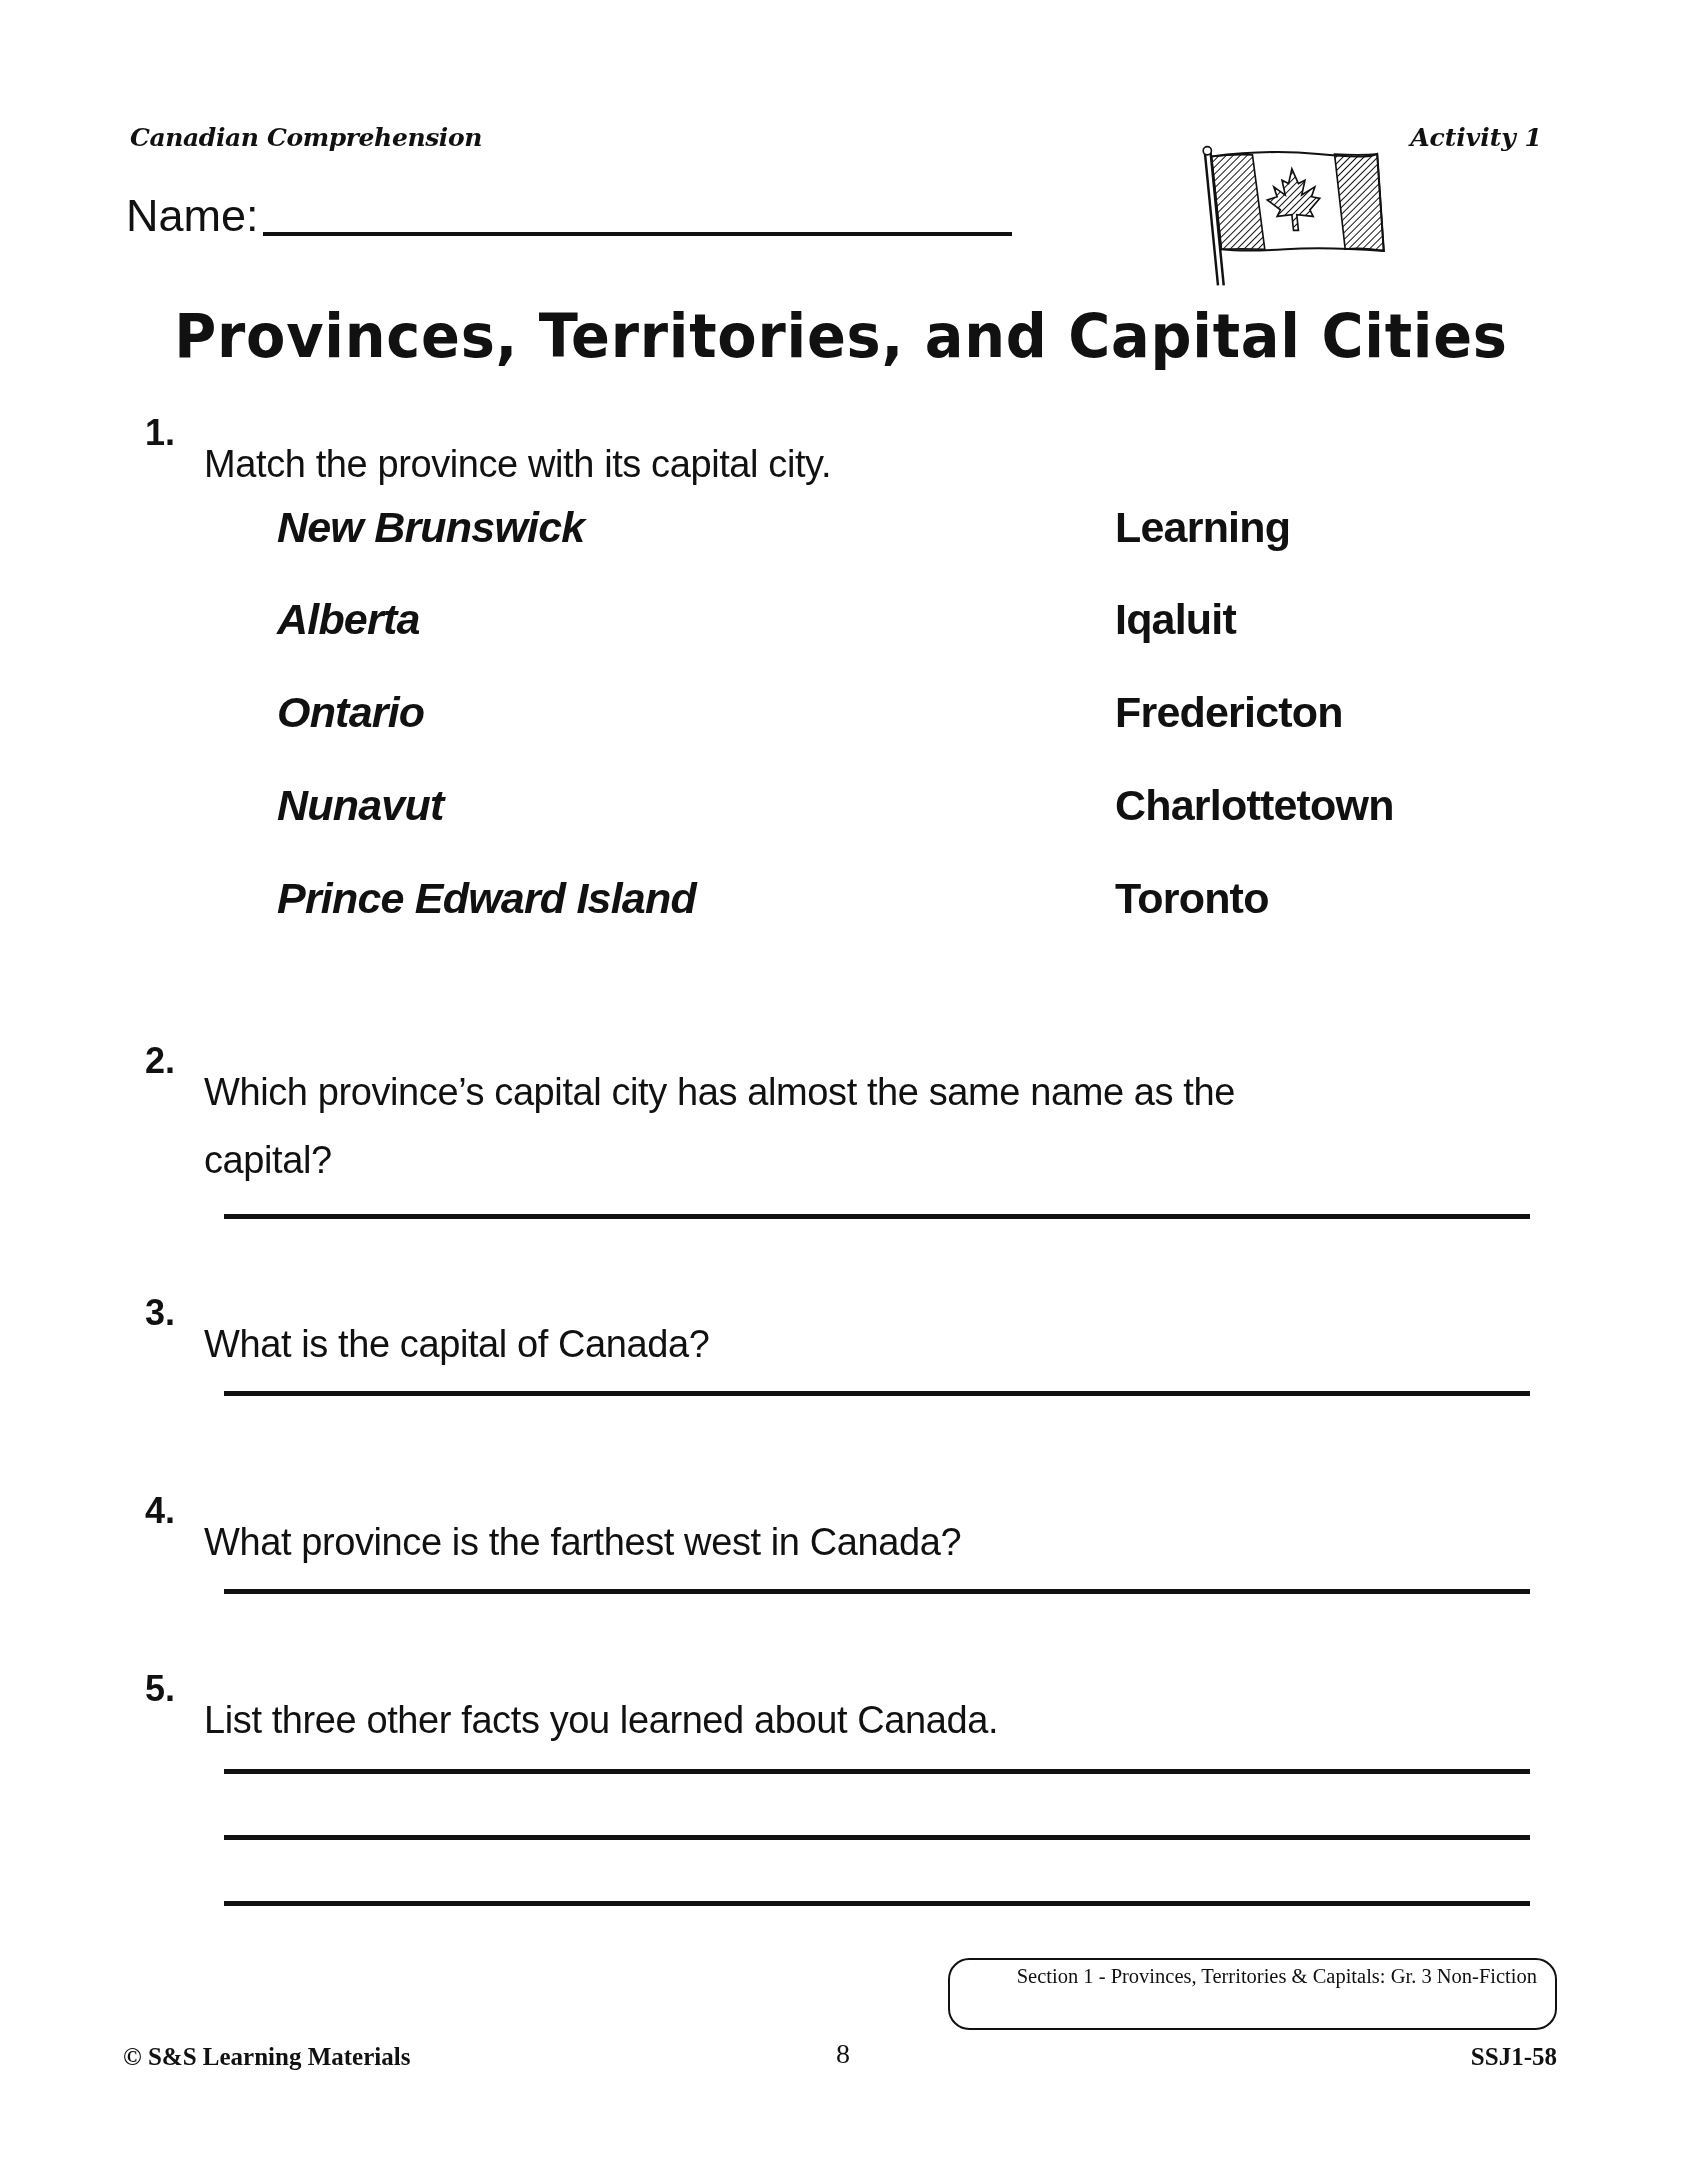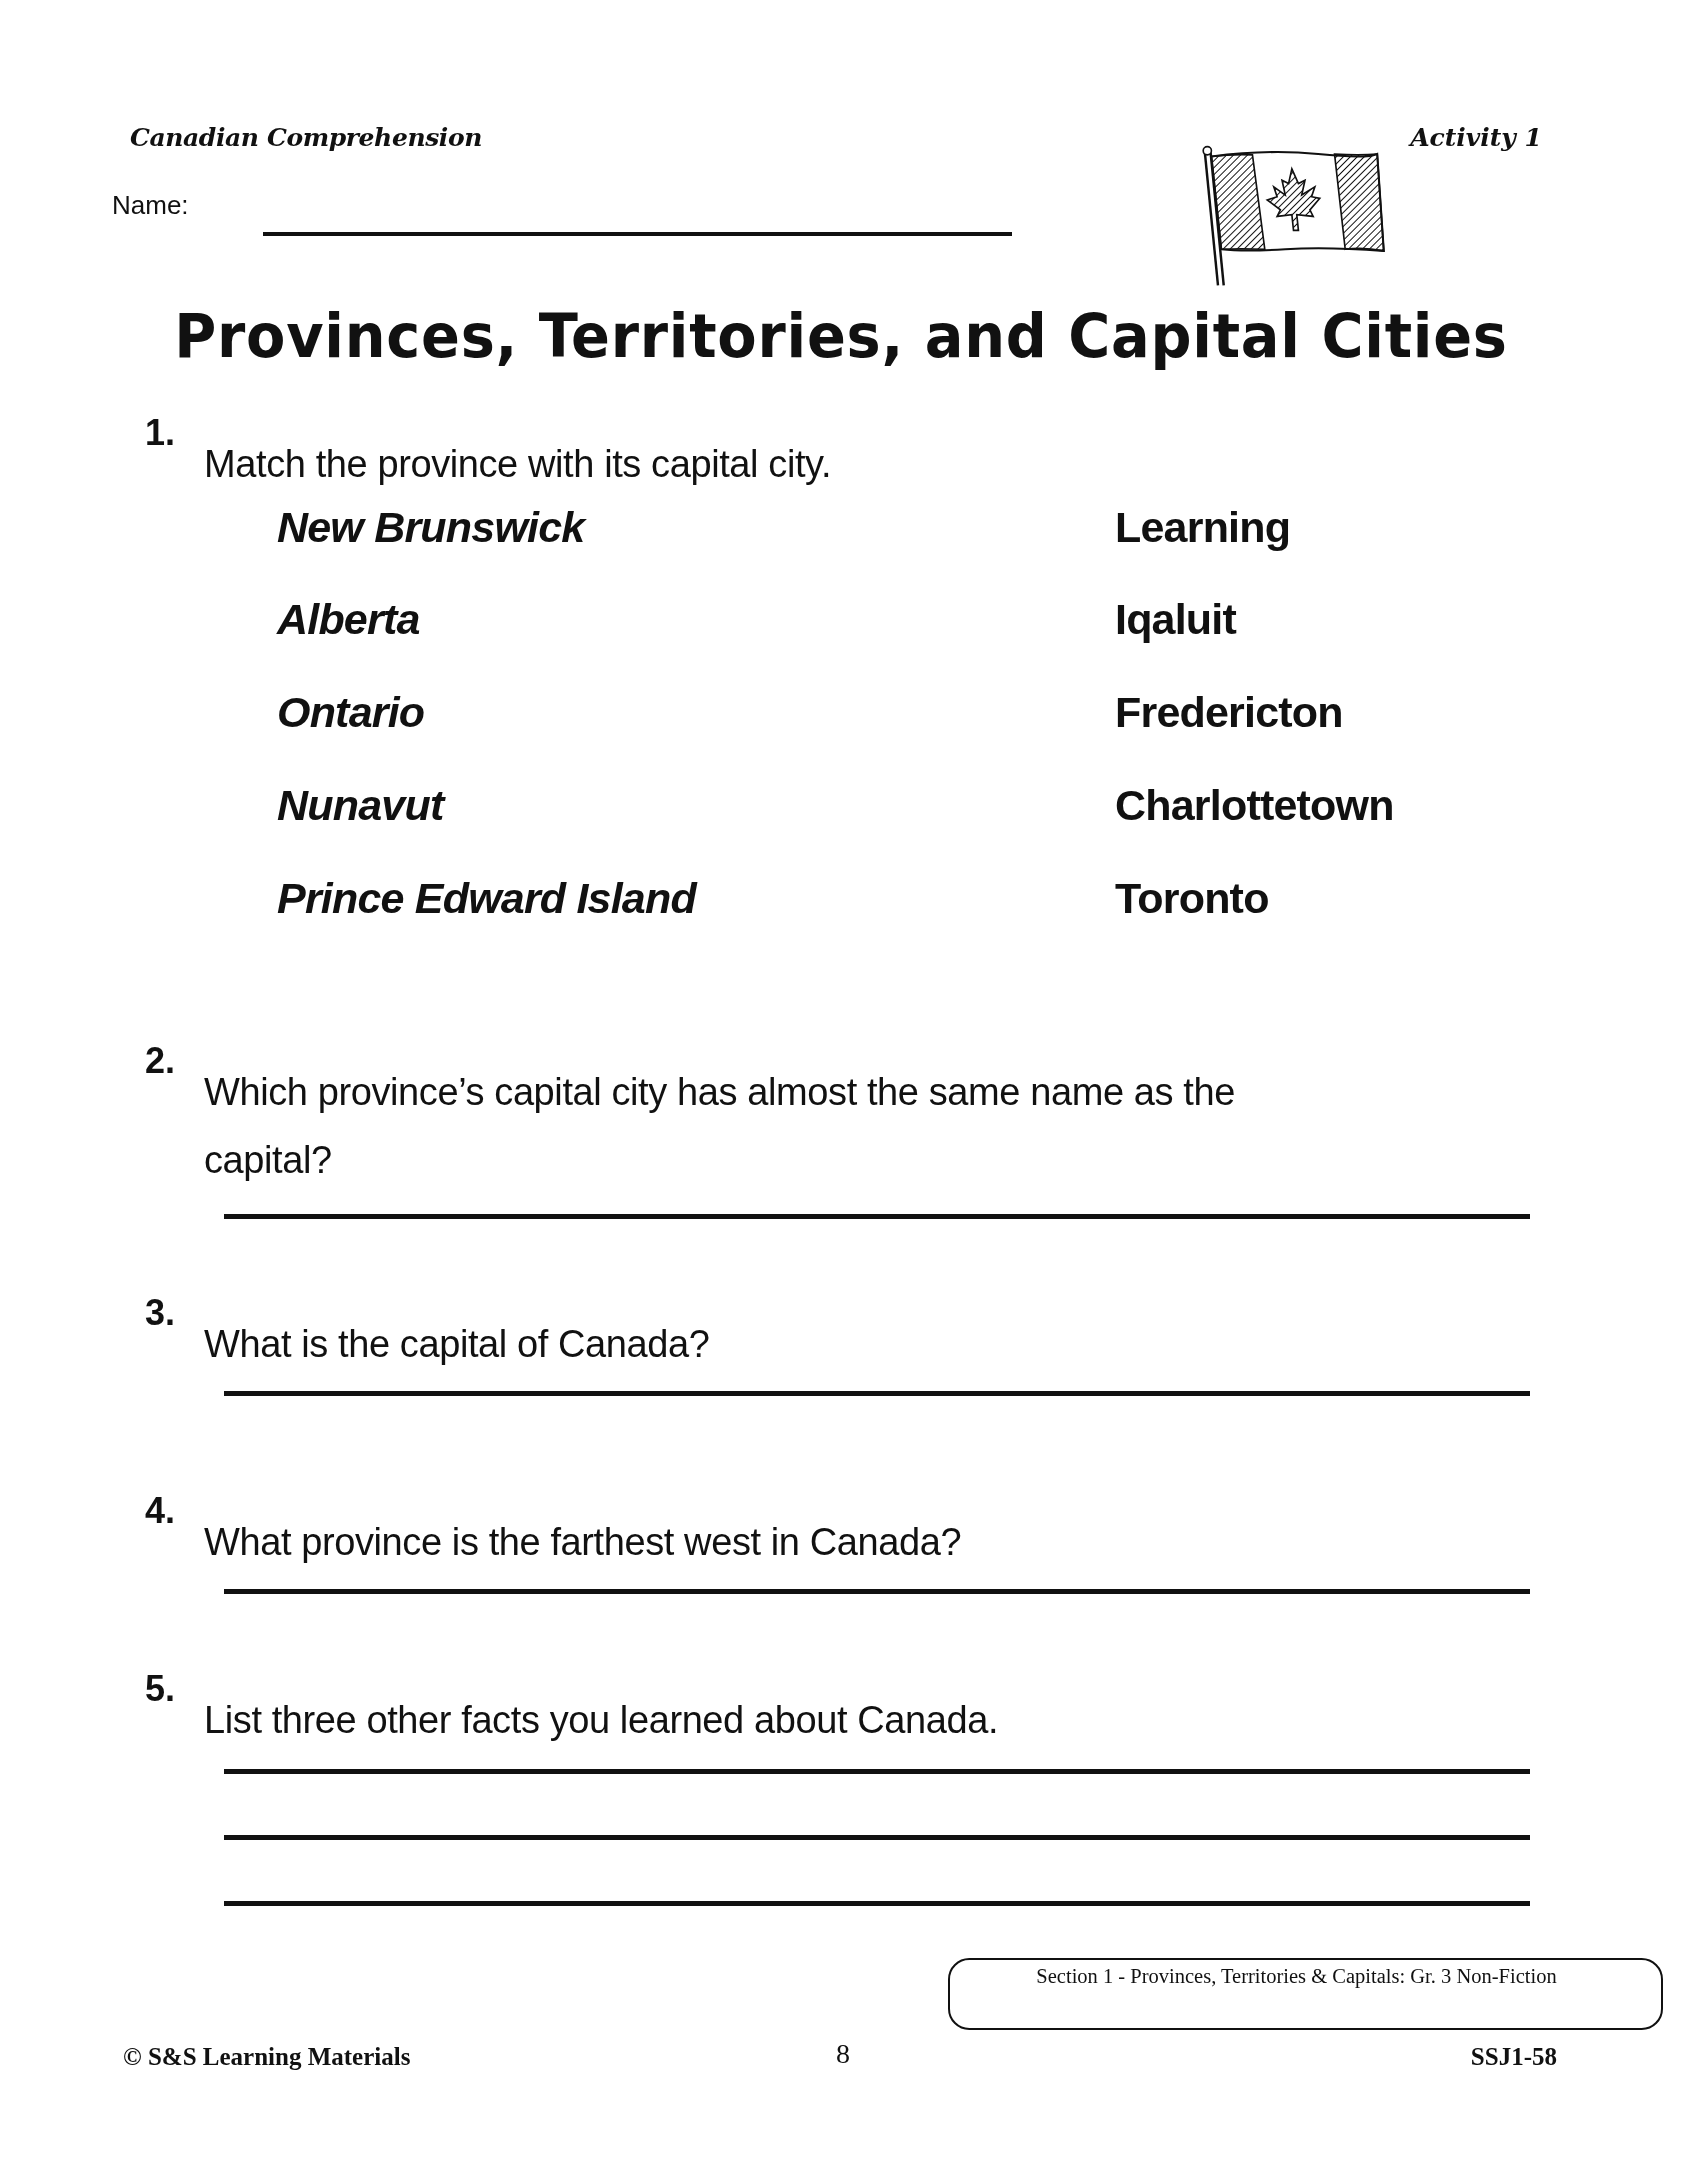--- a/index.html
+++ b/index.html
@@ -4,35 +4,35 @@
 <style>
   html, body { margin:0; padding:0; background:#ffffff; }
   body { width:1682px; height:2183px; position:relative; overflow:hidden; color:#111; }
   .abs { position:absolute; }
   .serif-it { font-family:"DejaVu Serif", serif; font-style:italic; font-weight:bold; }
   .sans { font-family:"Liberation Sans", sans-serif; }
   .tnr { font-family:"Liberation Serif", serif; }
 
   #hdr-left { left:130px; top:123px; font-size:25px; letter-spacing:-0.4px; }
   #hdr-right { right:140px; top:123px; font-size:25px; }
-  #name-label { left:112px; top:190px; font-size:26px;text-align:right; }
+  #name-label { left:126px; top:190px; font-size:45px;text-align:right; }
   #name-line { left:263px; top:232px; width:749px; height:0; border-top:4.1px solid #111; }
 
   #flag { left:1195px; top:144px; width:197px; height:144px; }
 
   #title { left:0; width:1682px; top:300px; text-align:center; font-size:61px; font-weight:bold; letter-spacing:0.8px; font-family:"DejaVu Sans", sans-serif; transform:scaleX(0.94); }
 
   .qnum { position:absolute; left:145px; font-weight:bold; font-size:36px; font-family:"Liberation Sans", sans-serif; }
   .qtext { position:absolute; left:204px; font-size:38px; font-family:"Liberation Sans", sans-serif; letter-spacing:-0.4px;margin-top:32px; }
   .match { position:absolute; font-size:43px; font-weight:bold; font-family:"Liberation Sans", sans-serif; letter-spacing:-0.8px; }
   .left-col { left:277px;font-style:italic; }
   .right-col { left:1115px; }
   .ans-line { position:absolute; left:224px; width:1306px; height:0; border-top:5px solid #111; }
 
-  #footer-box { left:948px; top:1958px; width:715px; height:72px; border:2.5px solid #111; border-radius:21.3px; box-sizing:border-box; text-align:center; padding:3.3px 18px 0 0; font-size:20.5px; line-height:27px; }
+  #footer-box { left:948px; top:1958px; width:609px; height:72px; border:2.5px solid #111; border-radius:21.3px; box-sizing:border-box; text-align:right; padding:3.3px 18px 0 0; font-size:20.5px; line-height:27px; }
   #copyright { left:123px; top:2043px; font-size:25px; font-weight:bold; }
   #page-num { left:836px; top:2038px; font-size:28px; }
   #code { right:125px; top:2043px; font-size:25px; font-weight:bold; }
 </style>
 </head>
 <body>
 
 <div class="abs serif-it" id="hdr-left">Canadian Comprehension</div>
 <div class="abs serif-it" id="hdr-right">Activity 1</div>
 

